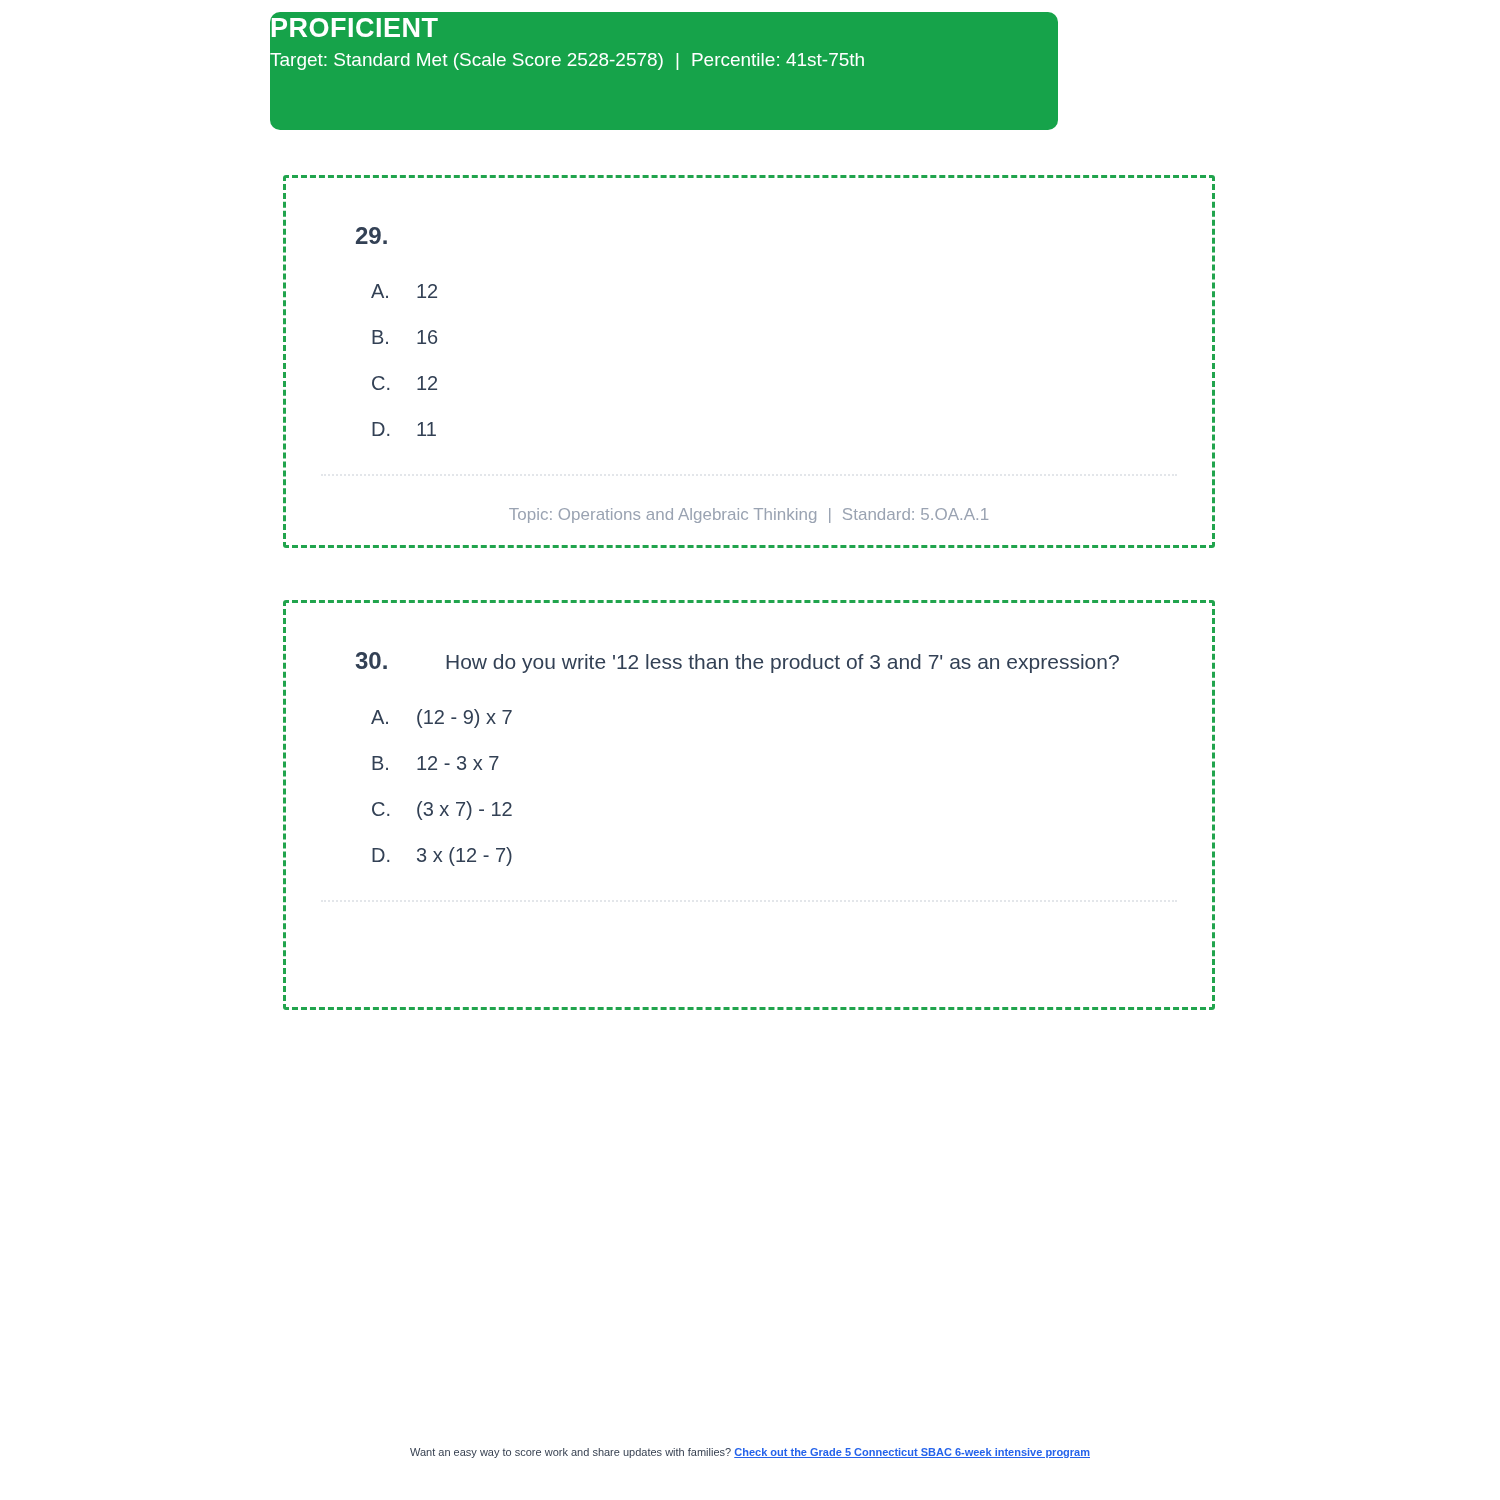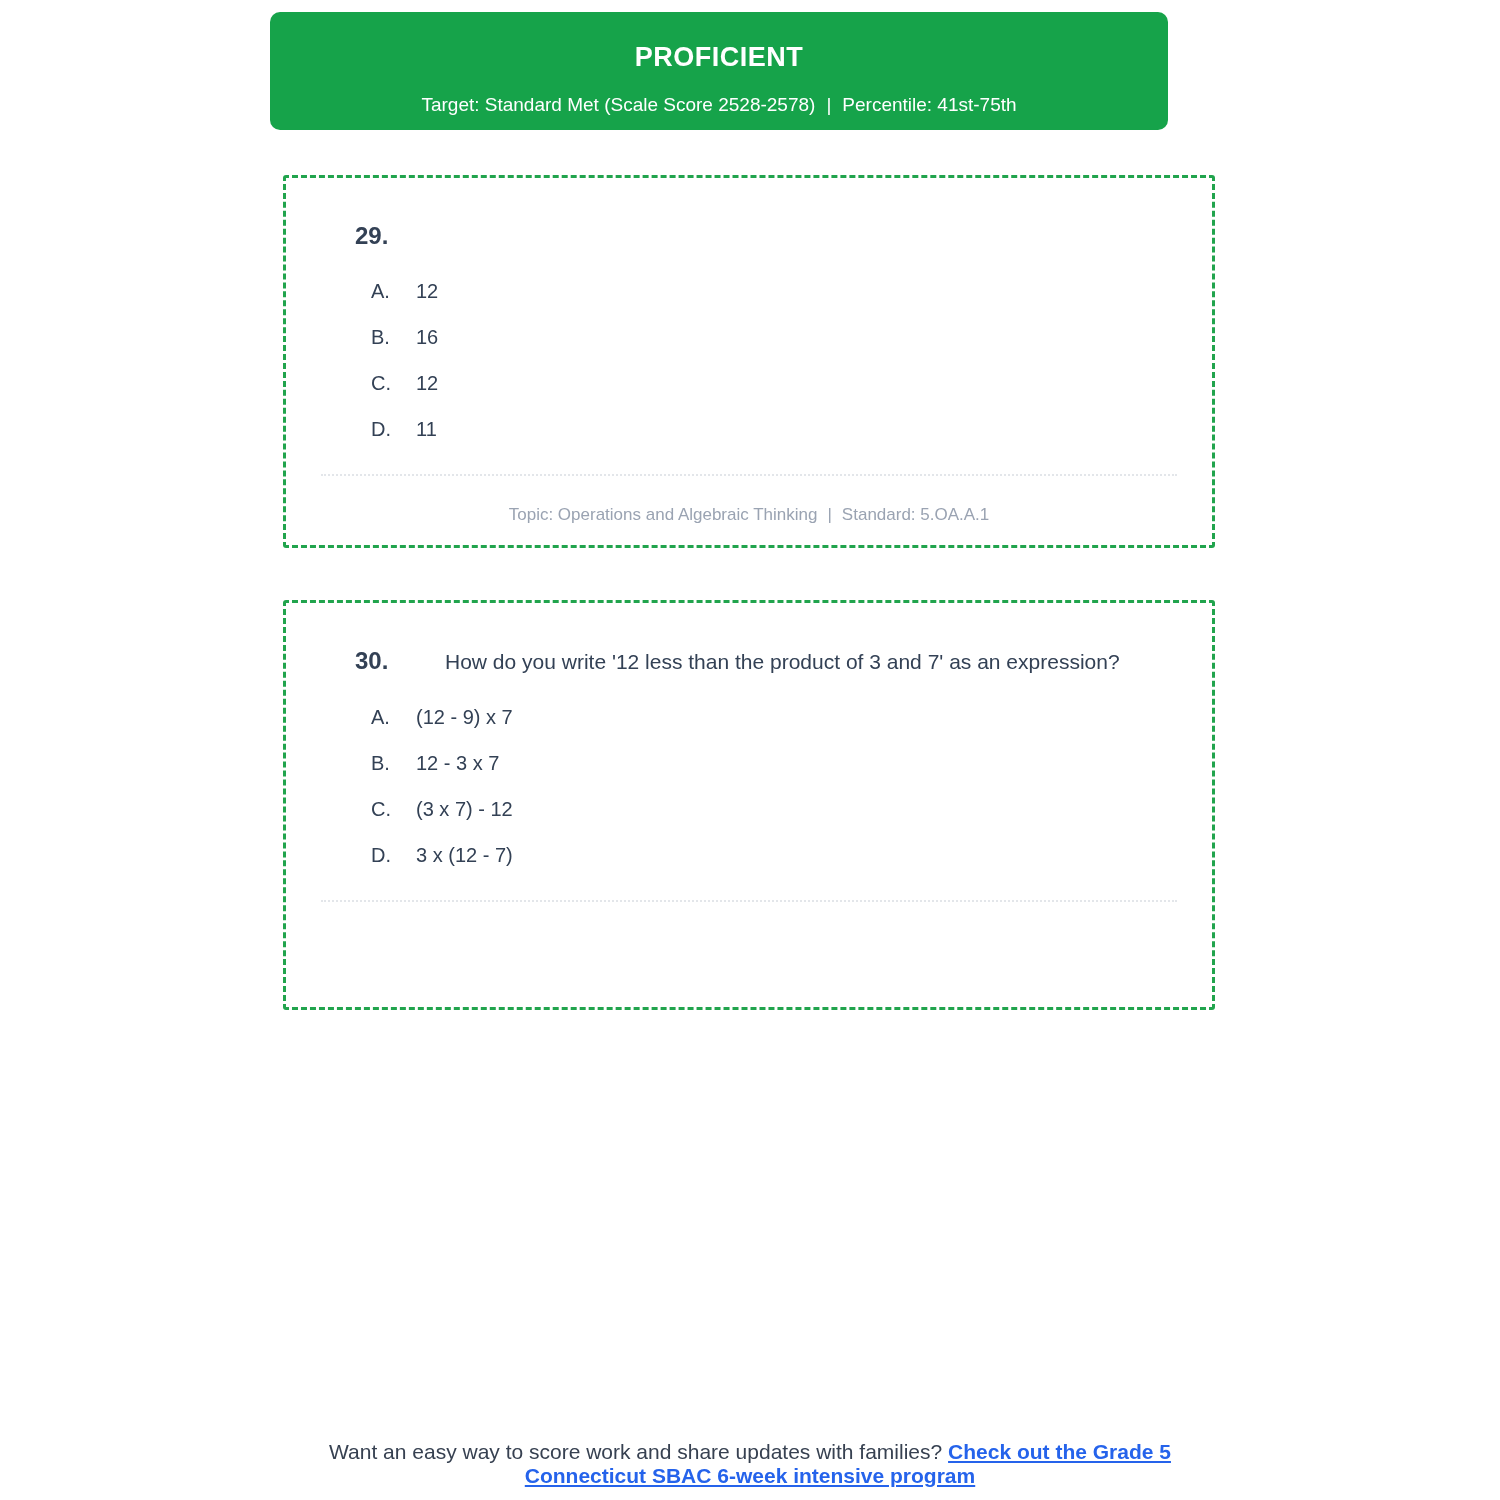--- a/index.html
+++ b/index.html
@@ -23,36 +23,34 @@
     height: 1500px;
     font-family: "Liberation Sans", sans-serif;
     color: var(--text-dark);
   }
 
   
   .banner {
     position: absolute;
     left: 270px;
     top: 12px;
-    width: 898px;
+    width: 788px;
     height: 118px;
     background: var(--banner-green);
     border-radius: 10px;
     color: #ffffff;
-    text-align: center;
-    padding-top: 29px;
   }
   .banner-title {
     font-size: 27px;
     font-weight: bold;
     letter-spacing: 0.5px;
     line-height: 32px;
   }
   .banner-subtitle {
-    margin-top: 20px;
+    margin-top: 4px;
     font-size: 19px;
     line-height: 23px;
   }
   .banner-subtitle .sep { margin: 0 11px; }
 
   
   .question-box {
     position: absolute;
     left: 283px;
     width: 932px;
@@ -107,21 +105,21 @@
   .q-meta .sep { margin: 0 10px; }
 
   
   .page-footer {
     position: absolute;
     left: 50%;
     transform: translateX(-50%);
     top: 1440px;
     width: 950px;
     text-align: center;
-    font-size: 21px;
+    font-size: 11px;
     line-height: 24px;
     color: var(--footer-dark);
   }
   .footer-link {
     color: var(--link-blue);
     font-weight: bold;
     text-decoration: underline;
     cursor: pointer;
   }
 </style>

